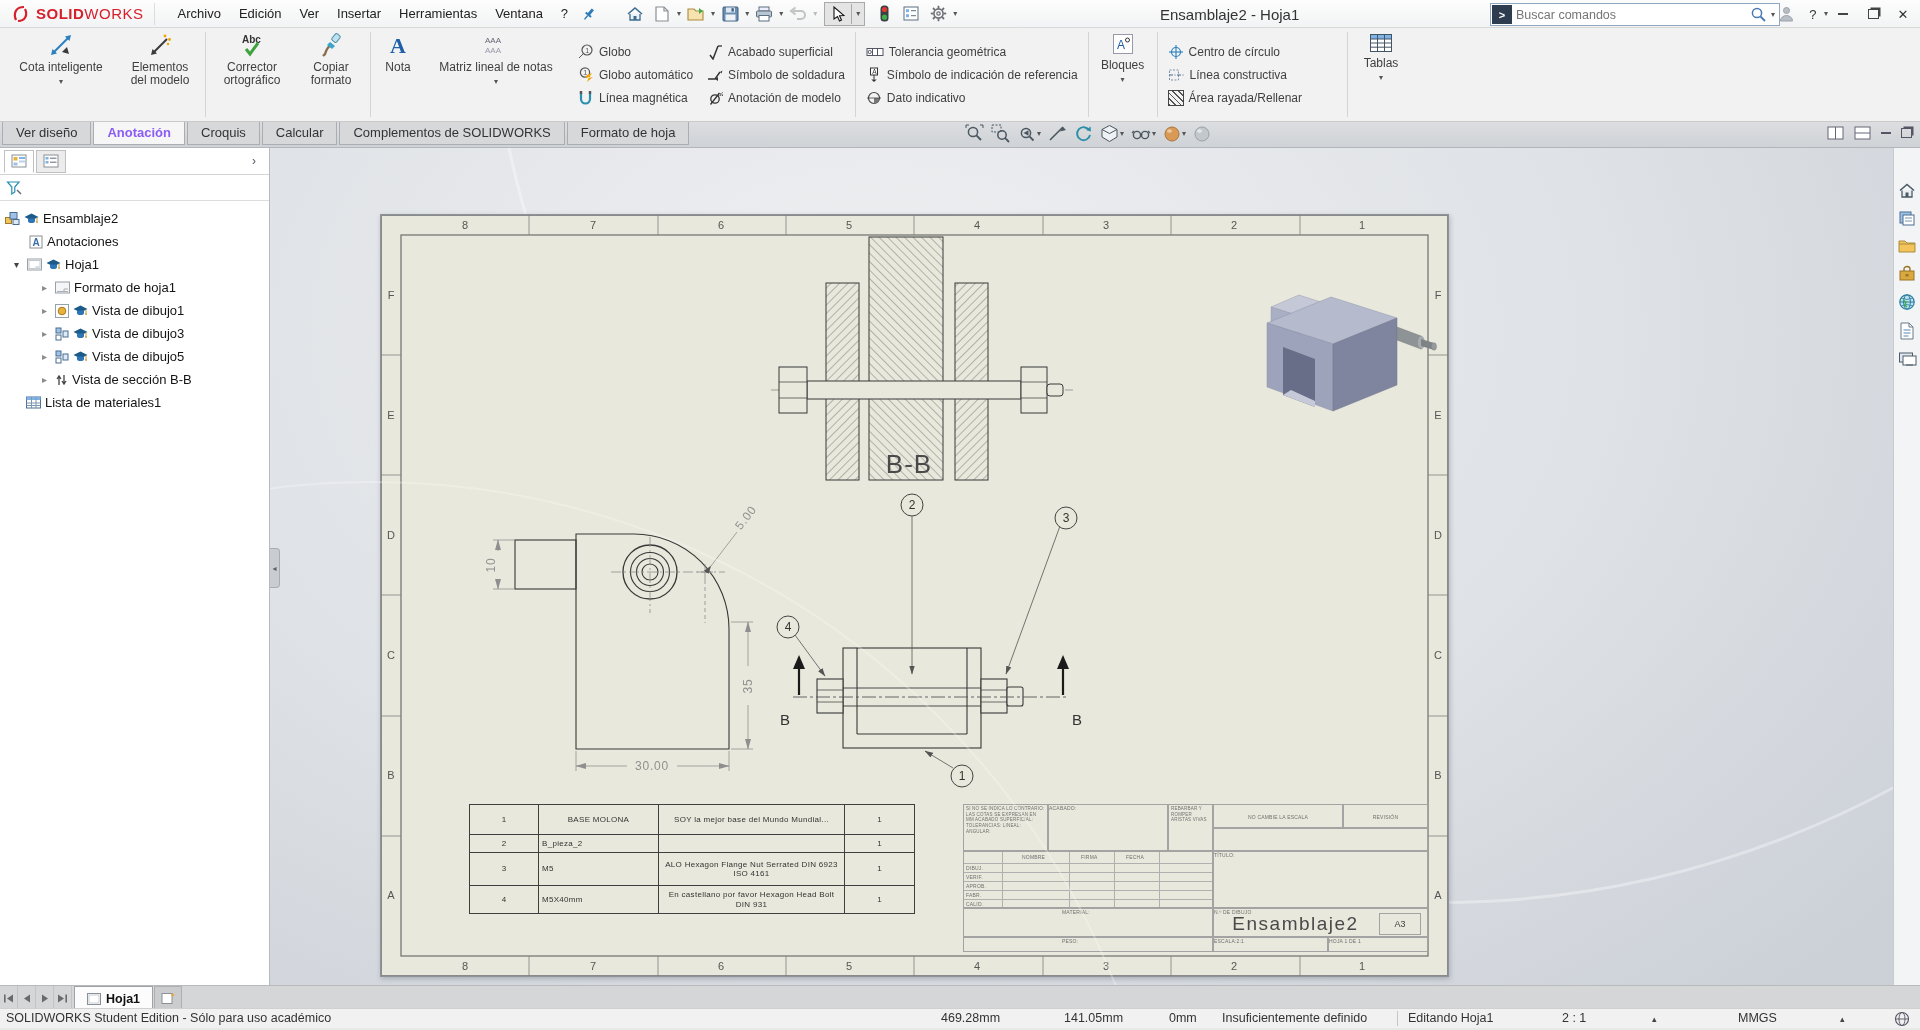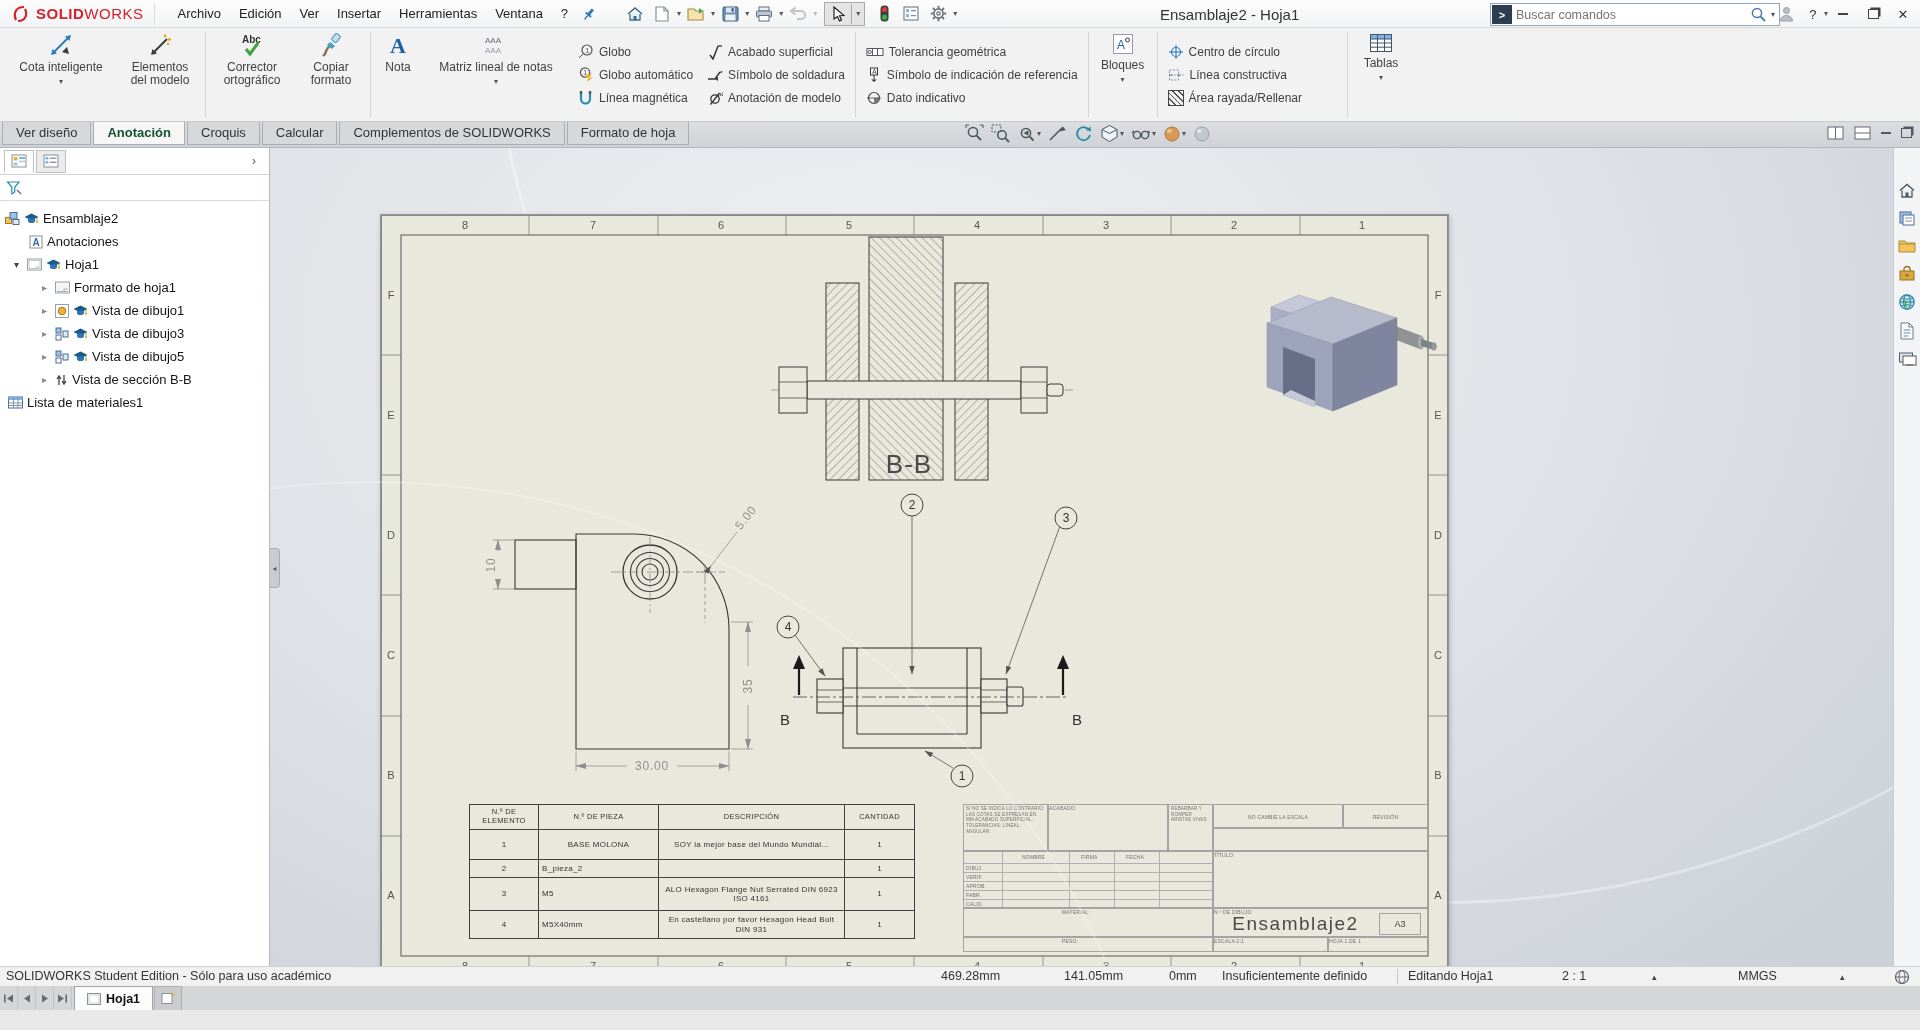--- a/index.html
+++ b/index.html
@@ -28,21 +28,21 @@
   .rb-big .lbl{margin-top:3px}
   .rb-col{display:flex;flex-direction:column;justify-content:center;gap:2px;padding:0 5px}
   .rb-item{display:flex;align-items:center;gap:5px;height:21px;font-size:12px;color:#3f3f3f;white-space:nowrap;padding:0 2px}
   .rb-item.dis{color:#a9a9a9}
   .sep{width:1px;background:#d4d4d4;margin:4px 3px}
   
   #tabbar{position:absolute;left:0;top:122px;width:1920px;height:26px;
      background:linear-gradient(#dcdee1,#cfd2d6);border-bottom:1px solid #b3b6ba;box-sizing:border-box}
   .ctab{display:inline-block;font-size:13px;color:#333;background:#d7d8da;border:1px solid #aaadb1;border-top:none;
      padding:3px 13px 4px;margin-right:2px;vertical-align:top}
-  .ctab.active{background:#f6f6f6;font-weight:bold;color:#14532d}
+  .ctab.active{background:#f6f6f6;font-weight:bold;color:#8b5cf6}
   .hud{position:absolute;left:965px;top:2px;display:flex;align-items:center;gap:7px}
   
   #leftpanel{position:absolute;left:0;top:148px;width:270px;height:837px;background:#fff;
      border-right:1px solid #b6b9bd;box-sizing:border-box}
   .ptabs{height:26px;border-bottom:1px solid #d4d4d4;display:flex;align-items:center;padding-left:4px;gap:2px}
   .ptab{width:28px;height:21px;border:1px solid #c0c0c0;display:flex;align-items:center;justify-content:center;background:#ececec}
   .ptab.active{background:#fff;border-bottom-color:#fff}
   .filterrow{height:25px;border-bottom:1px solid #dcdcdc;display:flex;align-items:center;padding-left:6px}
   .trow{display:flex;align-items:center;height:23px;gap:4px;font-size:13px;color:#141414;white-space:nowrap}
   .tw{width:13px;text-align:center;flex:none;font-size:10px;color:#8a8a8a}
@@ -74,21 +74,21 @@
   #rail{position:absolute;right:0;top:148px;width:27px;height:837px;background:#f3f4f5;border-left:1px solid #c9cbce;
      box-sizing:border-box;display:flex;flex-direction:column;align-items:center;gap:11px;padding-top:34px}
   
   #bottomtabs{position:absolute;left:0;top:985px;width:1920px;height:25px;background:#d5d6d8;
      border-top:1px solid #b9babc;box-sizing:border-box;display:flex;align-items:stretch}
   .navbtn{width:17px;display:flex;align-items:center;justify-content:center;border-right:1px solid #c3c4c6}
   .sheettab{display:flex;align-items:center;gap:5px;padding:0 12px;background:#fcfcfc;border:1px solid #9fa3a7;
      border-bottom:none;font-size:12.5px;color:#111;margin-left:2px}
   .addtab{width:26px;display:flex;align-items:center;justify-content:center;background:#cbcccd;border:1px solid #aeb0b2;border-bottom:none;margin-left:1px}
   
-  #statusbar{position:absolute;left:0;top:966px;width:1920px;height:20px;background:#f1f1f1;border-top:1px solid #d0d0d0;box-sizing:border-box}
+  #statusbar{position:absolute;left:0;top:1008px;width:1920px;height:20px;background:#f1f1f1;border-top:1px solid #d0d0d0;box-sizing:border-box}
   .sf{position:absolute;top:2px;font-size:12.5px;color:#333;white-space:nowrap}
   .ssep{position:absolute;top:2px;width:1px;height:15px;background:#c6c6c6}
   .hatchbox{width:14px;height:14px;border:1px solid #444;
      background:repeating-linear-gradient(45deg,#555 0 1px,transparent 1px 4px)}
 </style>
 </head>
 <body>
 
 <div id="titlebar">
   <div class="row" style="height:27px">
@@ -626,21 +626,21 @@
       <span>Vista de dibujo5</span>
     </div>
     <div class="trow" style="padding-left:38px">
       <span class="tw">▸</span>
       <svg width="13" height="14" viewBox="0 0 13 14">
         <path d="M4 12 V4 M2 6 L4 3 L6 6" fill="none" stroke="#444" stroke-width="1.3"></path>
         <path d="M9 2 V10 M7 8 L9 11 L11 8" fill="none" stroke="#444" stroke-width="1.3"></path>
       </svg>
       <span>Vista de sección B-B</span>
     </div>
-    <div class="trow" style="padding-left:8px">
+    <div class="trow" style="padding-left:26px">
       <svg width="15" height="13" viewBox="0 0 15 13">
         <rect x="0.5" y="1" width="14" height="11" fill="#fff" stroke="#4a6d90"></rect>
           <rect x="0.5" y="1" width="14" height="3" fill="#7fb2e5"></rect>
           <line x1="5.5" y1="1" x2="5.5" y2="12" stroke="#7a96b2"></line>
           <line x1="10" y1="1" x2="10" y2="12" stroke="#7a96b2"></line>
           <line x1="0.5" y1="7" x2="14.5" y2="7" stroke="#7a96b2"></line>
           <line x1="0.5" y1="9.5" x2="14.5" y2="9.5" stroke="#7a96b2"></line>
       </svg>
       <span>Lista de materiales1</span>
     </div>
@@ -810,26 +810,20 @@
     </svg>
 
     <table class="bom">
       <colgroup>
           <col style="width:69px">
           <col style="width:120px">
           <col style="width:186px">
           <col style="width:70px">
         </colgroup>
       <tbody>
-          <tr style="height:25px">
-        <th>N.º DE ELEMENTO</th>
-        <th>N.º DE PIEZA</th>
-        <th>DESCRIPCIÓN</th>
-        <th>CANTIDAD</th>
-      </tr>
       <tr style="height:30px">
         <td>1</td>
             <td style="text-align:center">BASE MOLONA</td>
             <td>SOY la mejor base del Mundo Mundial...</td>
             <td>1</td>
       </tr>
       <tr style="height:18px">
         <td>2</td>
             <td style="text-align:left">B_pieza_2</td>
             <td></td>

